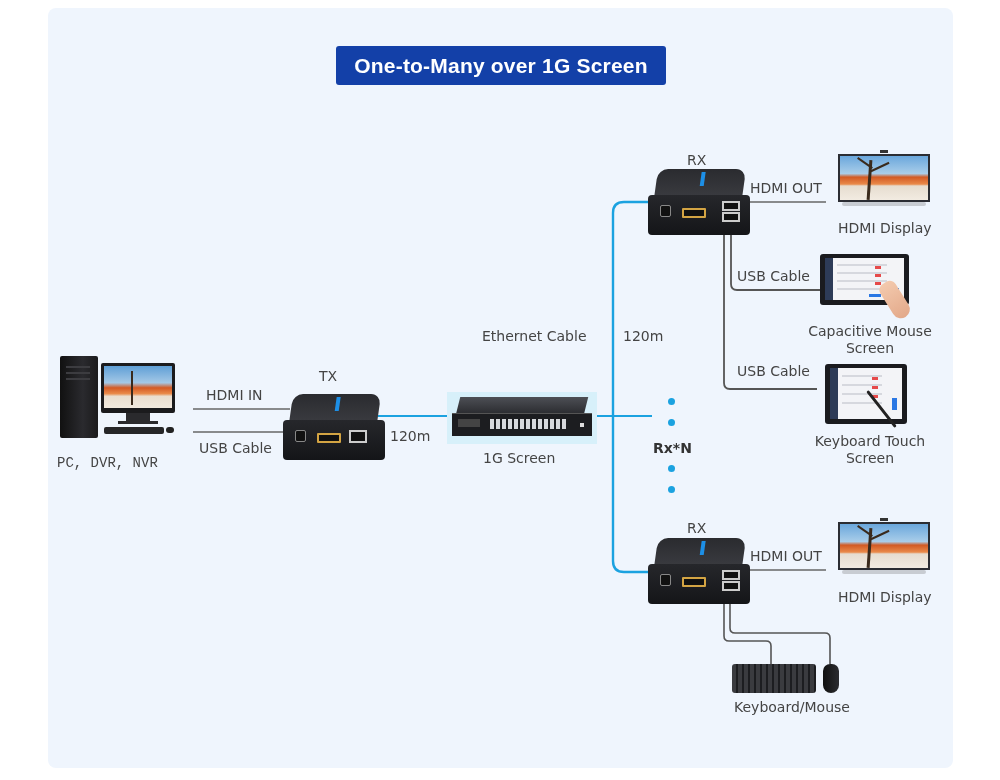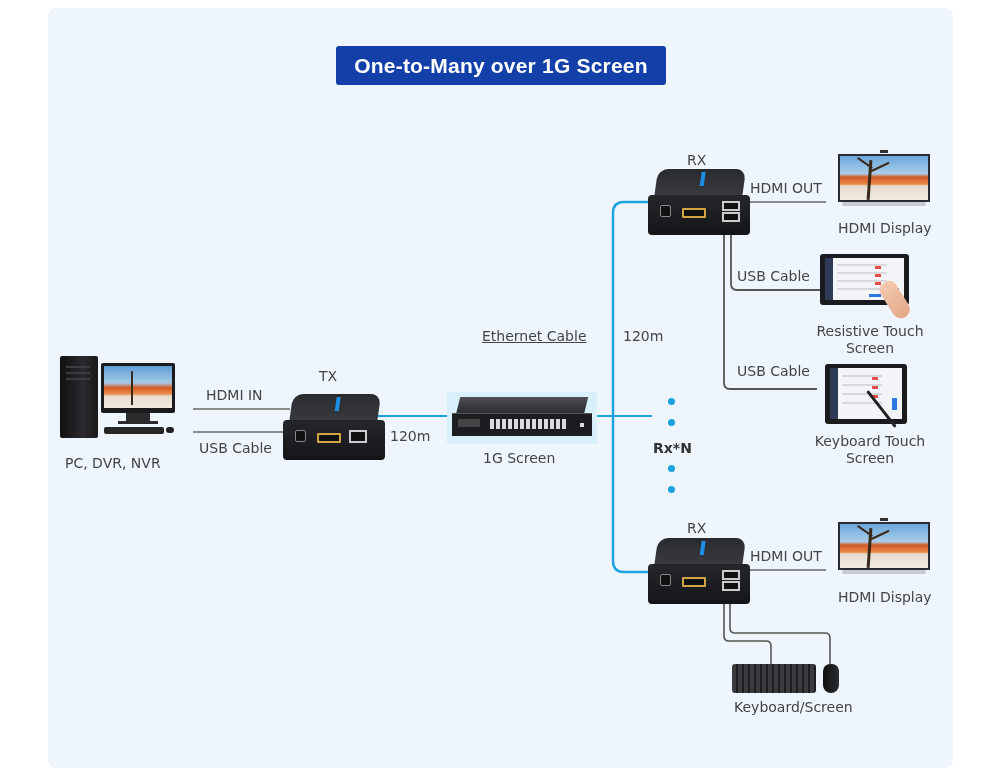--- a/index.html
+++ b/index.html
@@ -103,21 +103,21 @@
   </div>
   <div class="mon">
       <div class="s"></div>
       <div class="tr"></div>
     </div>
   <div class="mstand"></div>
     <div class="mbase"></div>
   <div class="kbd1"></div>
   <div class="ms1"></div>
 </div>
-<div class="lbl" style="left:65px;top:455px;">PC, DVR, NVR</div>
+<div class="lbl" style="left:57px;top:455px;font-family:Liberation Mono, monospace;">PC, DVR, NVR</div>
 <div class="lbl" style="left:206px;top:387px;">HDMI  IN</div>
 <div class="lbl" style="left:199px;top:440px;">USB Cable</div>
 
 <div class="lbl" style="left:319px;top:368px;">TX</div>
 <div class="dev" style="left:283px;top:394px;">
   <div class="top">
       <div class="blue"></div>
     </div>
   <div class="front"></div>
   <div class="pwr"></div>
@@ -129,21 +129,21 @@
 <div class="swbg"></div>
 <div class="sw">
   <div class="t"></div>
     <div class="f"></div>
     <div class="lab"></div>
     <div class="ports"></div>
     <div class="led"></div>
 </div>
 <div class="lbl" style="left:483px;top:450px;">1G Screen</div>
 
-<div class="lbl" style="left:482px;top:328px;text-decoration:underline;">Ethernet Cable</div>
+<div class="lbl" style="left:482px;top:328px;">Ethernet Cable</div>
 <div class="lbl" style="left:623px;top:328px;">120m</div>
 
 <div class="dot" style="left:668px;top:398px;"></div>
 <div class="dot" style="left:668px;top:419px;"></div>
 <div class="lbl bold" style="left:653px;top:440px;">Rx*N</div>
 <div class="dot" style="left:668px;top:465px;"></div>
 <div class="dot" style="left:668px;top:486px;"></div>
 
 <div class="lbl" style="left:687px;top:152px;">RX</div>
 <div class="dev" style="left:648px;top:169px;">
@@ -176,21 +176,21 @@
     <div class="row" style="top:22px;width:50px"></div>
       <div class="row" style="top:30px;width:50px"></div>
     <div class="red" style="left:50px;top:8px"></div>
       <div class="red" style="left:50px;top:16px"></div>
       <div class="red" style="left:50px;top:24px"></div>
     <div class="bl" style="left:68px;top:30px;width:6px;height:8px"></div>
     <div class="bl" style="left:44px;top:36px;width:12px;height:3px"></div>
   </div>
 </div>
 <div class="finger" style="left:886px;top:280px;"></div>
-<div class="lbl c" style="left:805px;top:323px;width:130px;">Resistive Touch</div>
+<div class="lbl c" style="left:805px;top:323px;width:130px;">Capacitive Mouse</div>
 <div class="lbl c" style="left:805px;top:340px;width:130px;">Screen</div>
 
 <div class="lbl" style="left:737px;top:363px;">USB Cable</div>
 <div class="tab" style="left:825px;top:364px;width:82px;height:60px;">
   <div class="in">
     <div class="side"></div>
     <div class="row" style="top:7px;width:40px"></div>
       <div class="row" style="top:16px;width:40px"></div>
     <div class="row" style="top:25px;width:40px"></div>
       <div class="row" style="top:34px;width:40px"></div>
@@ -221,13 +221,13 @@
     <div class="scr"></div>
     <div class="tree"></div>
     <div class="br1"></div>
     <div class="br2"></div>
     <div class="stand"></div>
 </div>
 <div class="lbl" style="left:838px;top:589px;">HDMI  Display</div>
 
 <div class="kbd"></div>
 <div class="mouse"></div>
-<div class="lbl" style="left:734px;top:699px;">Keyboard/Screen</div>
+<div class="lbl" style="left:734px;top:699px;">Keyboard/Mouse</div>
 
 </body></html>

